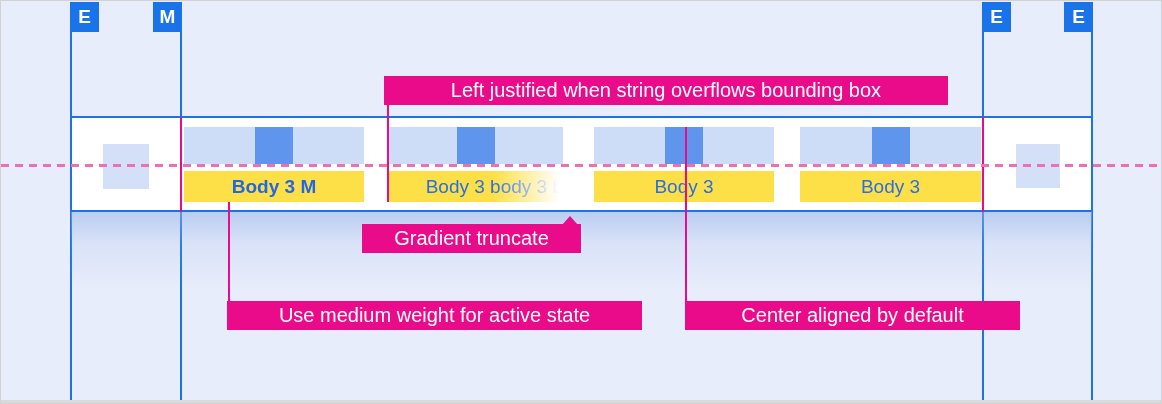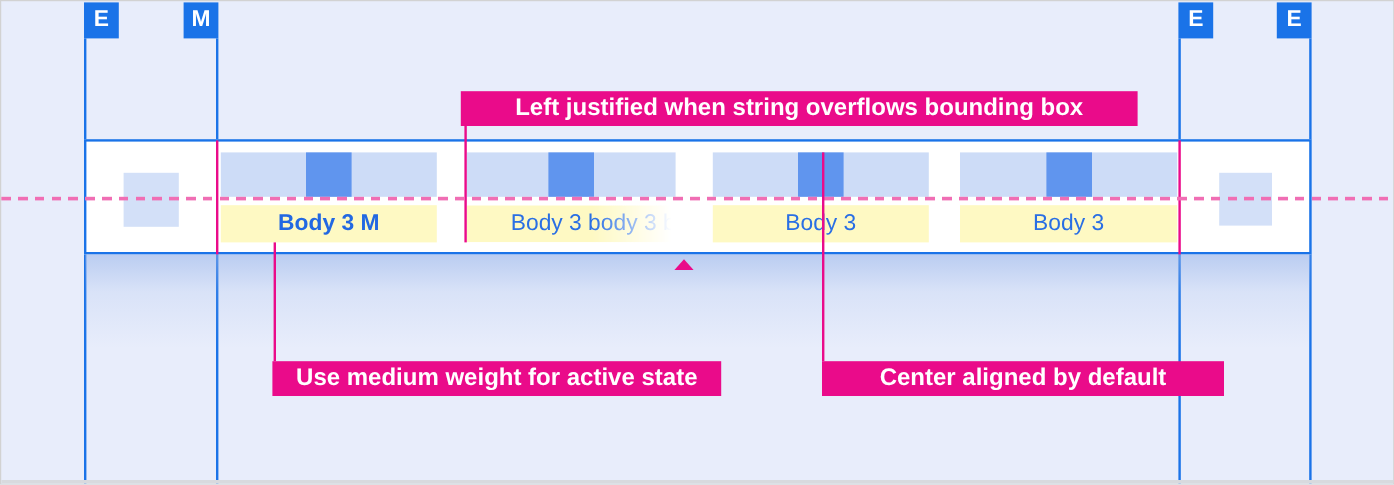--- a/index.html
+++ b/index.html
@@ -38,21 +38,21 @@
   .msq-left{left:102px;top:143px;width:46px;height:45px;}
   .msq-right{left:1015px;top:143px;width:44px;height:44px;}
 
   
   .tab{position:absolute;top:126px;height:75px;}
   .t1{left:183px;width:180px;} .t2{left:388px;width:174px;}
   .t3{left:593px;width:180px;} .t4{left:799px;width:181px;}
   .tab-hit{position:absolute;left:0;top:0;width:100%;height:37px;background:#cddcf7;}
   .tab-icon{position:absolute;top:0;left:50%;margin-left:-19px;width:38px;height:37px;background:#6095ee;}
   .tab-label{
-    position:absolute;left:0;top:44px;width:100%;height:31px;background:#fef9c3;
+    position:absolute;left:0;top:44px;width:100%;height:31px;background:#fde047;
     color:#2a6fe4;font-size:19px;line-height:31px;text-align:center;white-space:nowrap;
   }
   .tab-label.active{font-weight:bold;color:#2268e2;}
   .tab-label.truncate{
     text-align:right;padding-left:2px;box-sizing:border-box;overflow:hidden;
     -webkit-mask-image:linear-gradient(90deg,#000 60%,rgba(0,0,0,0.35) 85%,rgba(0,0,0,0) 98%);
     mask-image:linear-gradient(90deg,#000 60%,rgba(0,0,0,0.35) 85%,rgba(0,0,0,0) 98%);
   }
 
   
@@ -63,26 +63,26 @@
 
   
   .pline{position:absolute;width:2px;background:#ea0b8a;}
   .p1{left:386px;top:102px;height:99px;}
   .p2{left:227px;top:201px;height:99px;}
   .p3{left:684px;top:126px;height:174px;}
 
   
   .note{
     position:absolute;height:29px;background:#ea0b8a;color:#fff;
-    font-size:20px;font-weight:bold;line-height:29px;text-align:center;
+    font-size:20px;font-weight:normal;line-height:29px;text-align:center;
     white-space:nowrap;box-sizing:border-box;padding:0 15px;
   }
   .n1{left:383px;top:75px;width:564px;}
   .n2{left:361px;top:223px;width:219px;}
-  .n3{left:226px;top:300px;width:374px;}
+  .n3{left:226px;top:300px;width:415px;}
   .n4{left:684px;top:300px;width:335px;}
   .caret-up{
     position:absolute;left:561px;top:215px;width:0;height:0;
     border-left:8px solid rgba(0,0,0,0);border-right:8px solid rgba(0,0,0,0);
     border-bottom:9px solid #ea0b8a;
   }
   .bottom-strip{position:absolute;left:0;bottom:0;width:100%;height:3px;background:#d8dade;}
 </style>
 </head>
 <body>
@@ -125,20 +125,21 @@
   </div>
 
   <div class="dashline"></div>
 
   <div class="pline p1"></div>
   <div class="pline p2"></div>
   <div class="pline p3"></div>
 
   <div class="note n1">Left justified when string overflows bounding box</div>
   <div class="caret-up"></div>
+  <div class="note n2">Gradient truncate</div>
   <div class="note n3">Use medium weight for active state</div>
   <div class="note n4">Center aligned by default</div>
 
   <div class="badge bd-1">E</div>
   <div class="badge bd-2">M</div>
   <div class="badge bd-3">E</div>
   <div class="badge bd-4">E</div>
 
   <div class="bottom-strip"></div>
 </div>

